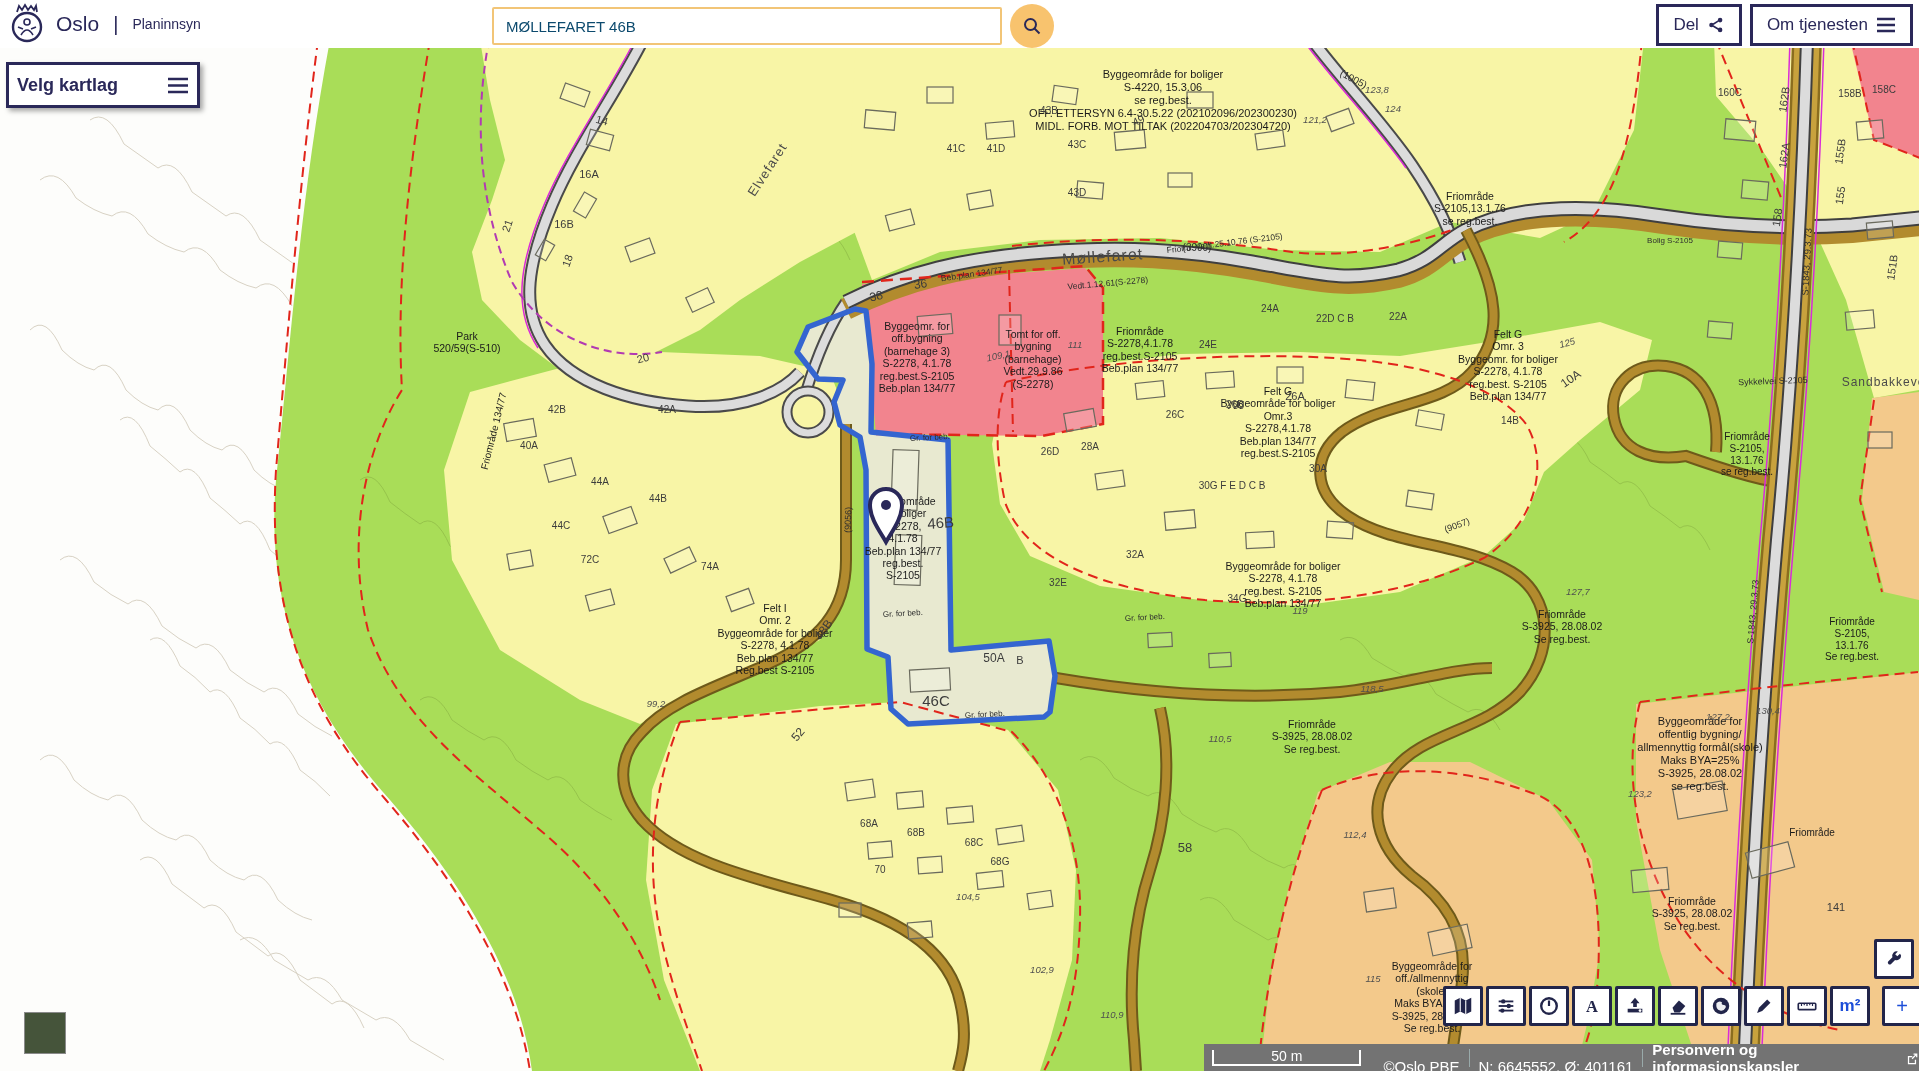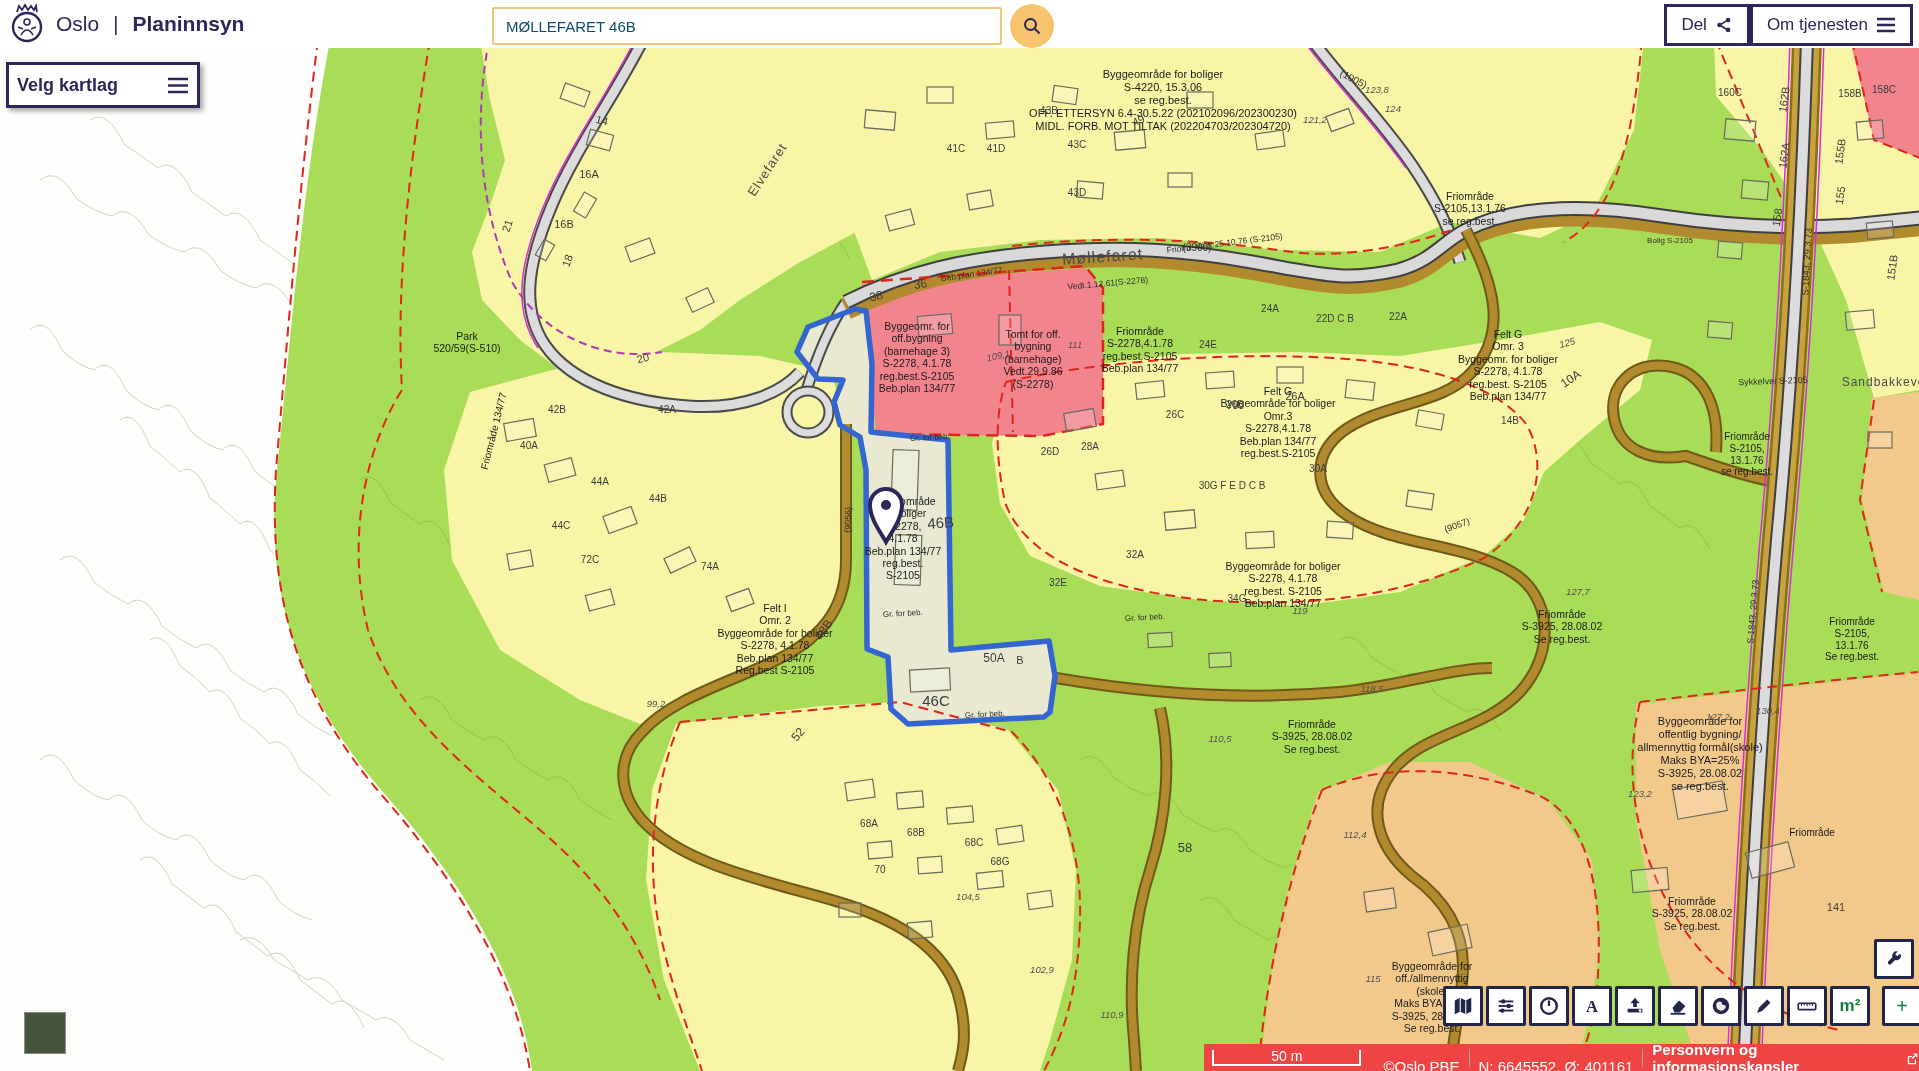--- a/index.html
+++ b/index.html
@@ -11,47 +11,47 @@
   .ml-road{fill:#4a4a4a;letter-spacing:1px;}
   .ml-num{fill:#3c3c3c;}
   .ml-elev{fill:#4f4f4f;font-style:italic;}
   .ml-ref{fill:#2e2e2e;}
   
   .header{position:absolute;left:0;top:0;width:1919px;height:48px;background:#fff;
     display:flex;align-items:center;z-index:30;}
   .brand{display:flex;align-items:center;gap:10px;padding-left:8px;color:#2a2859;}
   .brand .t1{font-size:21px;}
   .brand .pipe{font-size:20px;color:#2a2859;margin:0 4px;font-weight:300;}
-  .brand .t2{font-size:21px;font-weight:700;}
+  .brand .t2{font-size:14px;font-weight:400;}
   .search-wrap{position:absolute;left:492px;top:4px;display:flex;align-items:center;}
   .search-input{width:482px;height:34px;border:2px solid #f2c577;border-radius:2px;
     font-size:15px;color:#0c4a6e;padding:0 12px;outline:none;font-family:"Liberation Sans",sans-serif;}
   .search-btn{margin-left:8px;width:44px;height:44px;border-radius:50%;background:#f8c36e;
     border:none;display:flex;align-items:center;justify-content:center;cursor:pointer;}
-  .hdr-right{position:absolute;right:6px;top:4px;display:flex;align-items:center;}
+  .hdr-right{position:absolute;right:6px;top:4px;display:flex;gap:8px;align-items:center;}
   .hdr-btn{border:3px solid #2a2859;background:#fff;color:#2a2859;font-size:17px;
     display:flex;align-items:center;gap:8px;padding:8px 14px;cursor:pointer;
     font-family:"Liberation Sans",sans-serif;}
   
   .layers-btn{position:absolute;left:6px;top:62px;width:172px;height:40px;background:#fff;
     border:3px solid #2a2859;display:flex;align-items:center;justify-content:space-between;
     padding:0 8px;z-index:25;cursor:pointer;box-shadow:3px 3px 5px rgba(0,0,0,.35);}
   .layers-btn .lbl{color:#2a2859;font-size:18px;font-weight:700;}
   
   .toolbar{position:absolute;left:1443px;top:986px;display:flex;gap:3px;z-index:25;}
   .tool-btn{width:34px;height:34px;background:#fff;border:3px solid #22254a;border-radius:2px;
     display:flex;align-items:center;justify-content:center;cursor:pointer;
     color:#22254a;font-weight:700;}
   .tool-btn.zoomgrp{margin-left:9px;}
-  .tool-btn .txt{font-size:17px;font-weight:700;color:#15803d;}
+  .tool-btn .txt{font-size:17px;font-weight:700;color:#1d4ed8;}
   .wrench-btn{position:absolute;left:1874px;top:939px;width:34px;height:34px;background:#fff;
     border:3px solid #22254a;border-radius:2px;display:flex;align-items:center;
     justify-content:center;cursor:pointer;z-index:25;}
   
-  .statusbar{position:absolute;left:1204px;top:1044px;width:715px;height:28px;background:#ef4444;
+  .statusbar{position:absolute;left:1204px;top:1044px;width:715px;height:28px;background:#737373;
     color:#fff;display:flex;align-items:center;z-index:26;font-size:15px;}
   .scalebar{width:150px;height:14px;border-left:2px solid #fff;border-right:2px solid #fff;
     border-bottom:2px solid #fff;margin-left:8px;margin-right:22px;text-align:center;
     line-height:12px;font-size:14px;}
   .sb-sep{width:1px;height:18px;background:#9aa;margin:0 9px;}
   .sb-item{white-space:nowrap;margin-top:16px;}
   .sb-link{font-weight:700;display:flex;align-items:center;gap:6px;cursor:pointer;}
   
   .thumb{position:absolute;left:24px;top:1012px;width:40px;height:40px;border:1px solid #8a8a8a;
     background:linear-gradient(135deg,#45543a 0%,#5f7049 35%,#32402c 60%,#55644ا 80%,#3c4a33 100%);

